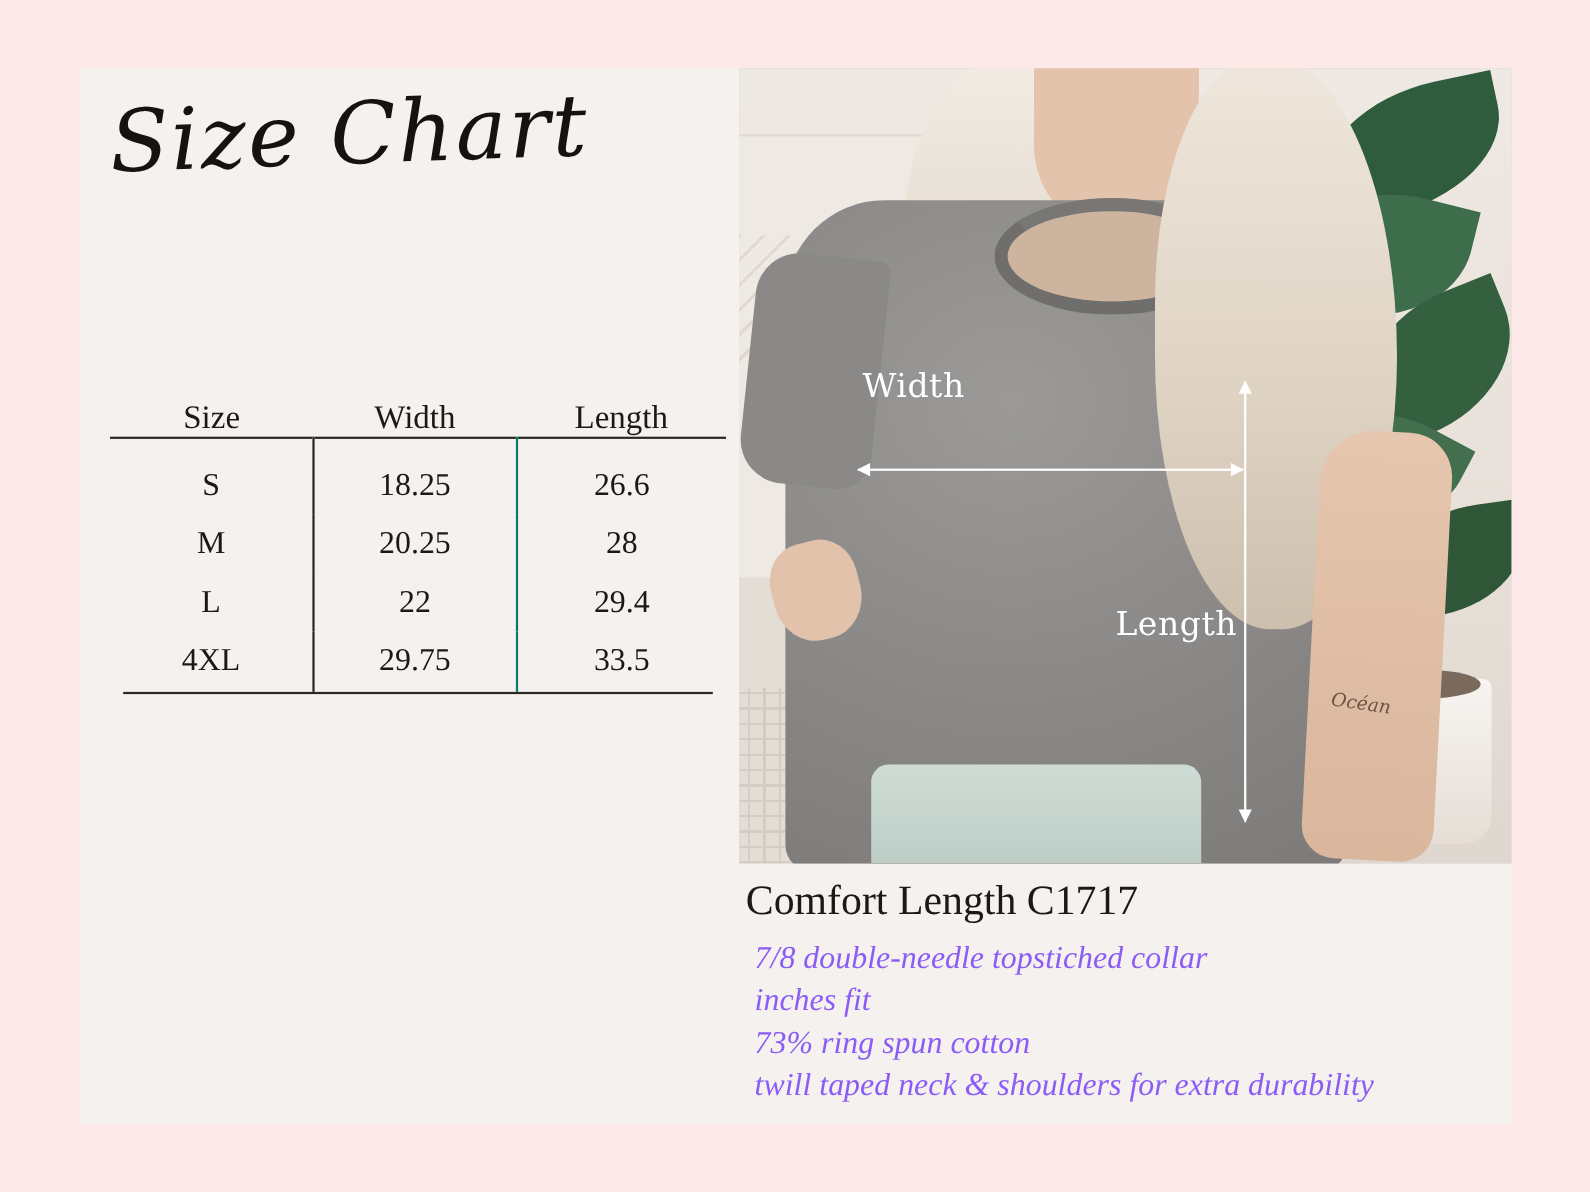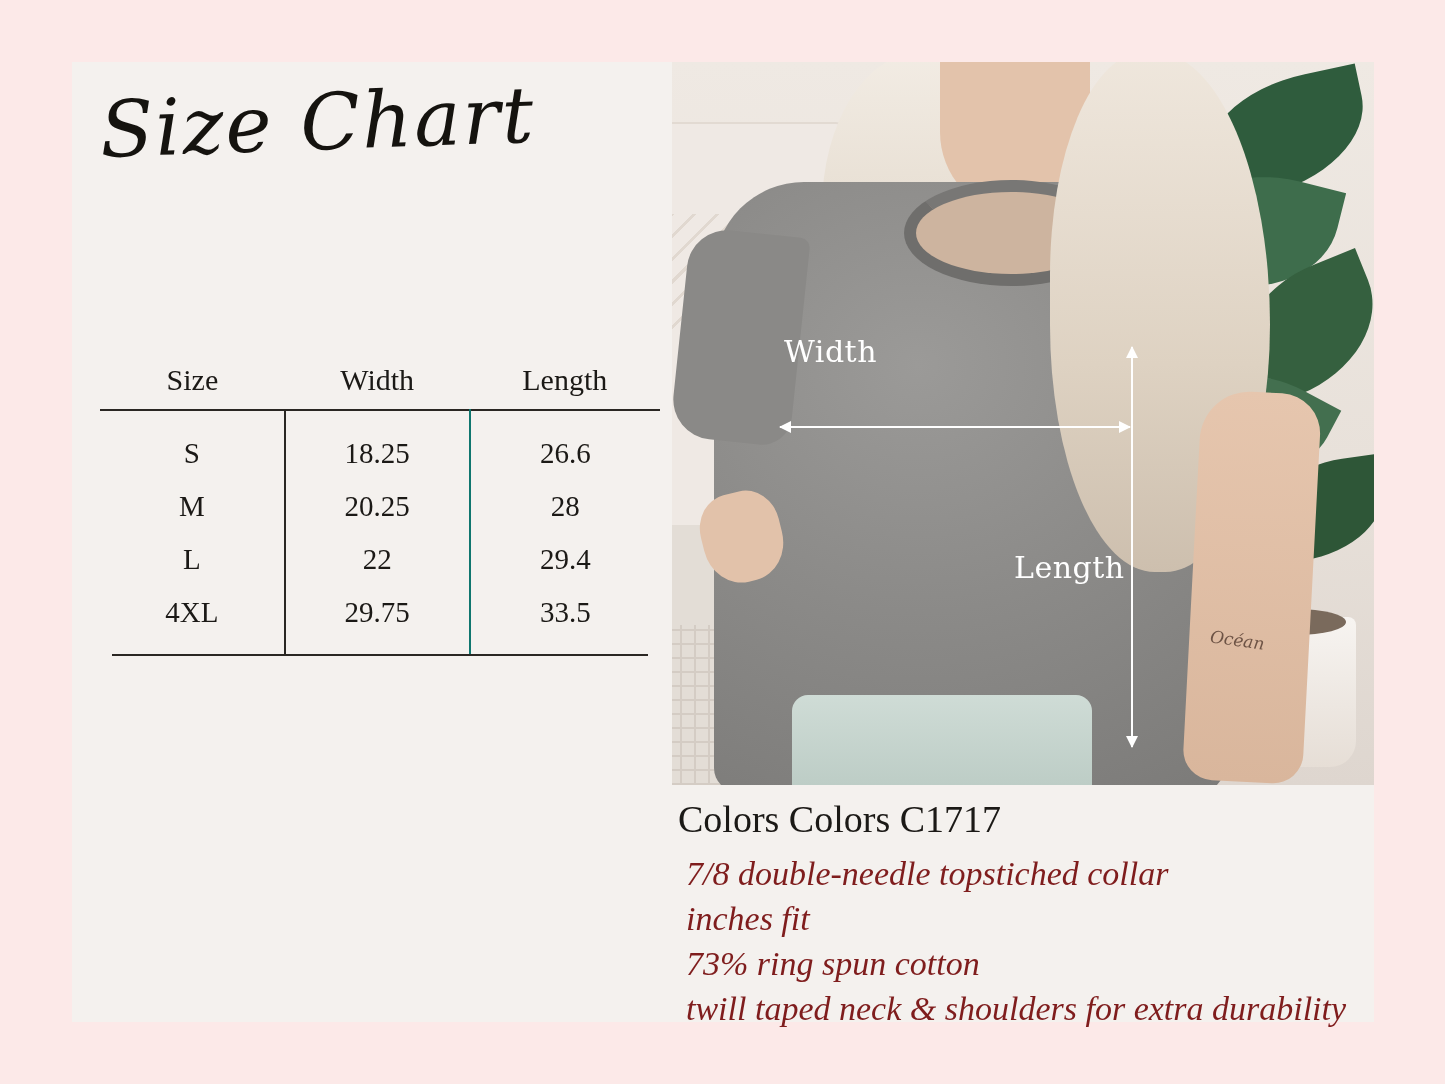--- a/index.html
+++ b/index.html
@@ -50,21 +50,21 @@
   }
   table.sizes {
     width: 100%;
     border-collapse: collapse;
     font-size: 29px;
     color: #1b1916;
   }
   table.sizes th {
     font-weight: 400;
     font-size: 30px;
-    padding-bottom: 12px;
+    padding-bottom: 0;
     text-align: center;
   }
   table.sizes thead tr {
     border-bottom: 2px solid #2a2723;
   }
   table.sizes td {
     text-align: center;
     padding: 10px 0 10px 0;
     font-size: 29px;
   }
@@ -73,21 +73,21 @@
     width: 33%;
   }
   table.sizes tbody td:nth-child(2) {
     border-right: 2px solid #0f766e;
     width: 33%;
   }
   table.sizes tbody tr:first-child td {
     padding-top: 26px;
   }
   table.sizes tbody tr:last-child td {
-    padding-bottom: 25px;
+    padding-bottom: 12px;
   }
   .tbl-bottom-rule {
     height: 2px;
     background: #2a2723;
     margin: 0 12px 0 12px;
   }
   .measure-note {
     position: absolute;
     left: 28px;
     top: 845px;
@@ -352,23 +352,23 @@
     font-size: 38px;
     color: #1b1916;
   }
   .features {
     position: absolute;
     left: 14px;
     top: 790px;
     width: 688px;
     font-family: "Liberation Serif", serif;
     font-style: italic;
-    font-size: 34px;
+    font-size: 29px;
     line-height: 1.32;
-    color: #7f1d1d;
+    color: #8b5cf6;
   }
   .features div { white-space: nowrap; }
 </style>
 </head>
 <body>
 
 <div class="page">
 
   <div class="left">
     <div class="title">Size Chart</div>
@@ -438,21 +438,21 @@
       <div class="tattoo">Océan</div>
       <div class="hand"></div>
       <div class="jeans"></div>
 
       <div class="label-width">Width</div>
       <div class="arrow-h"></div>
       <div class="label-length">Length</div>
       <div class="arrow-v"></div>
     </div>
 
-    <div class="product-title">Colors Colors C1717</div>
+    <div class="product-title">Comfort Length C1717</div>
 
     <div class="features">
       <div>7/8 double-needle topstiched collar</div>
       <div>inches fit</div>
       <div>73% ring spun cotton</div>
       <div>twill taped neck &amp; shoulders for extra durability</div>
     </div>
   </div>
 
 </div>

